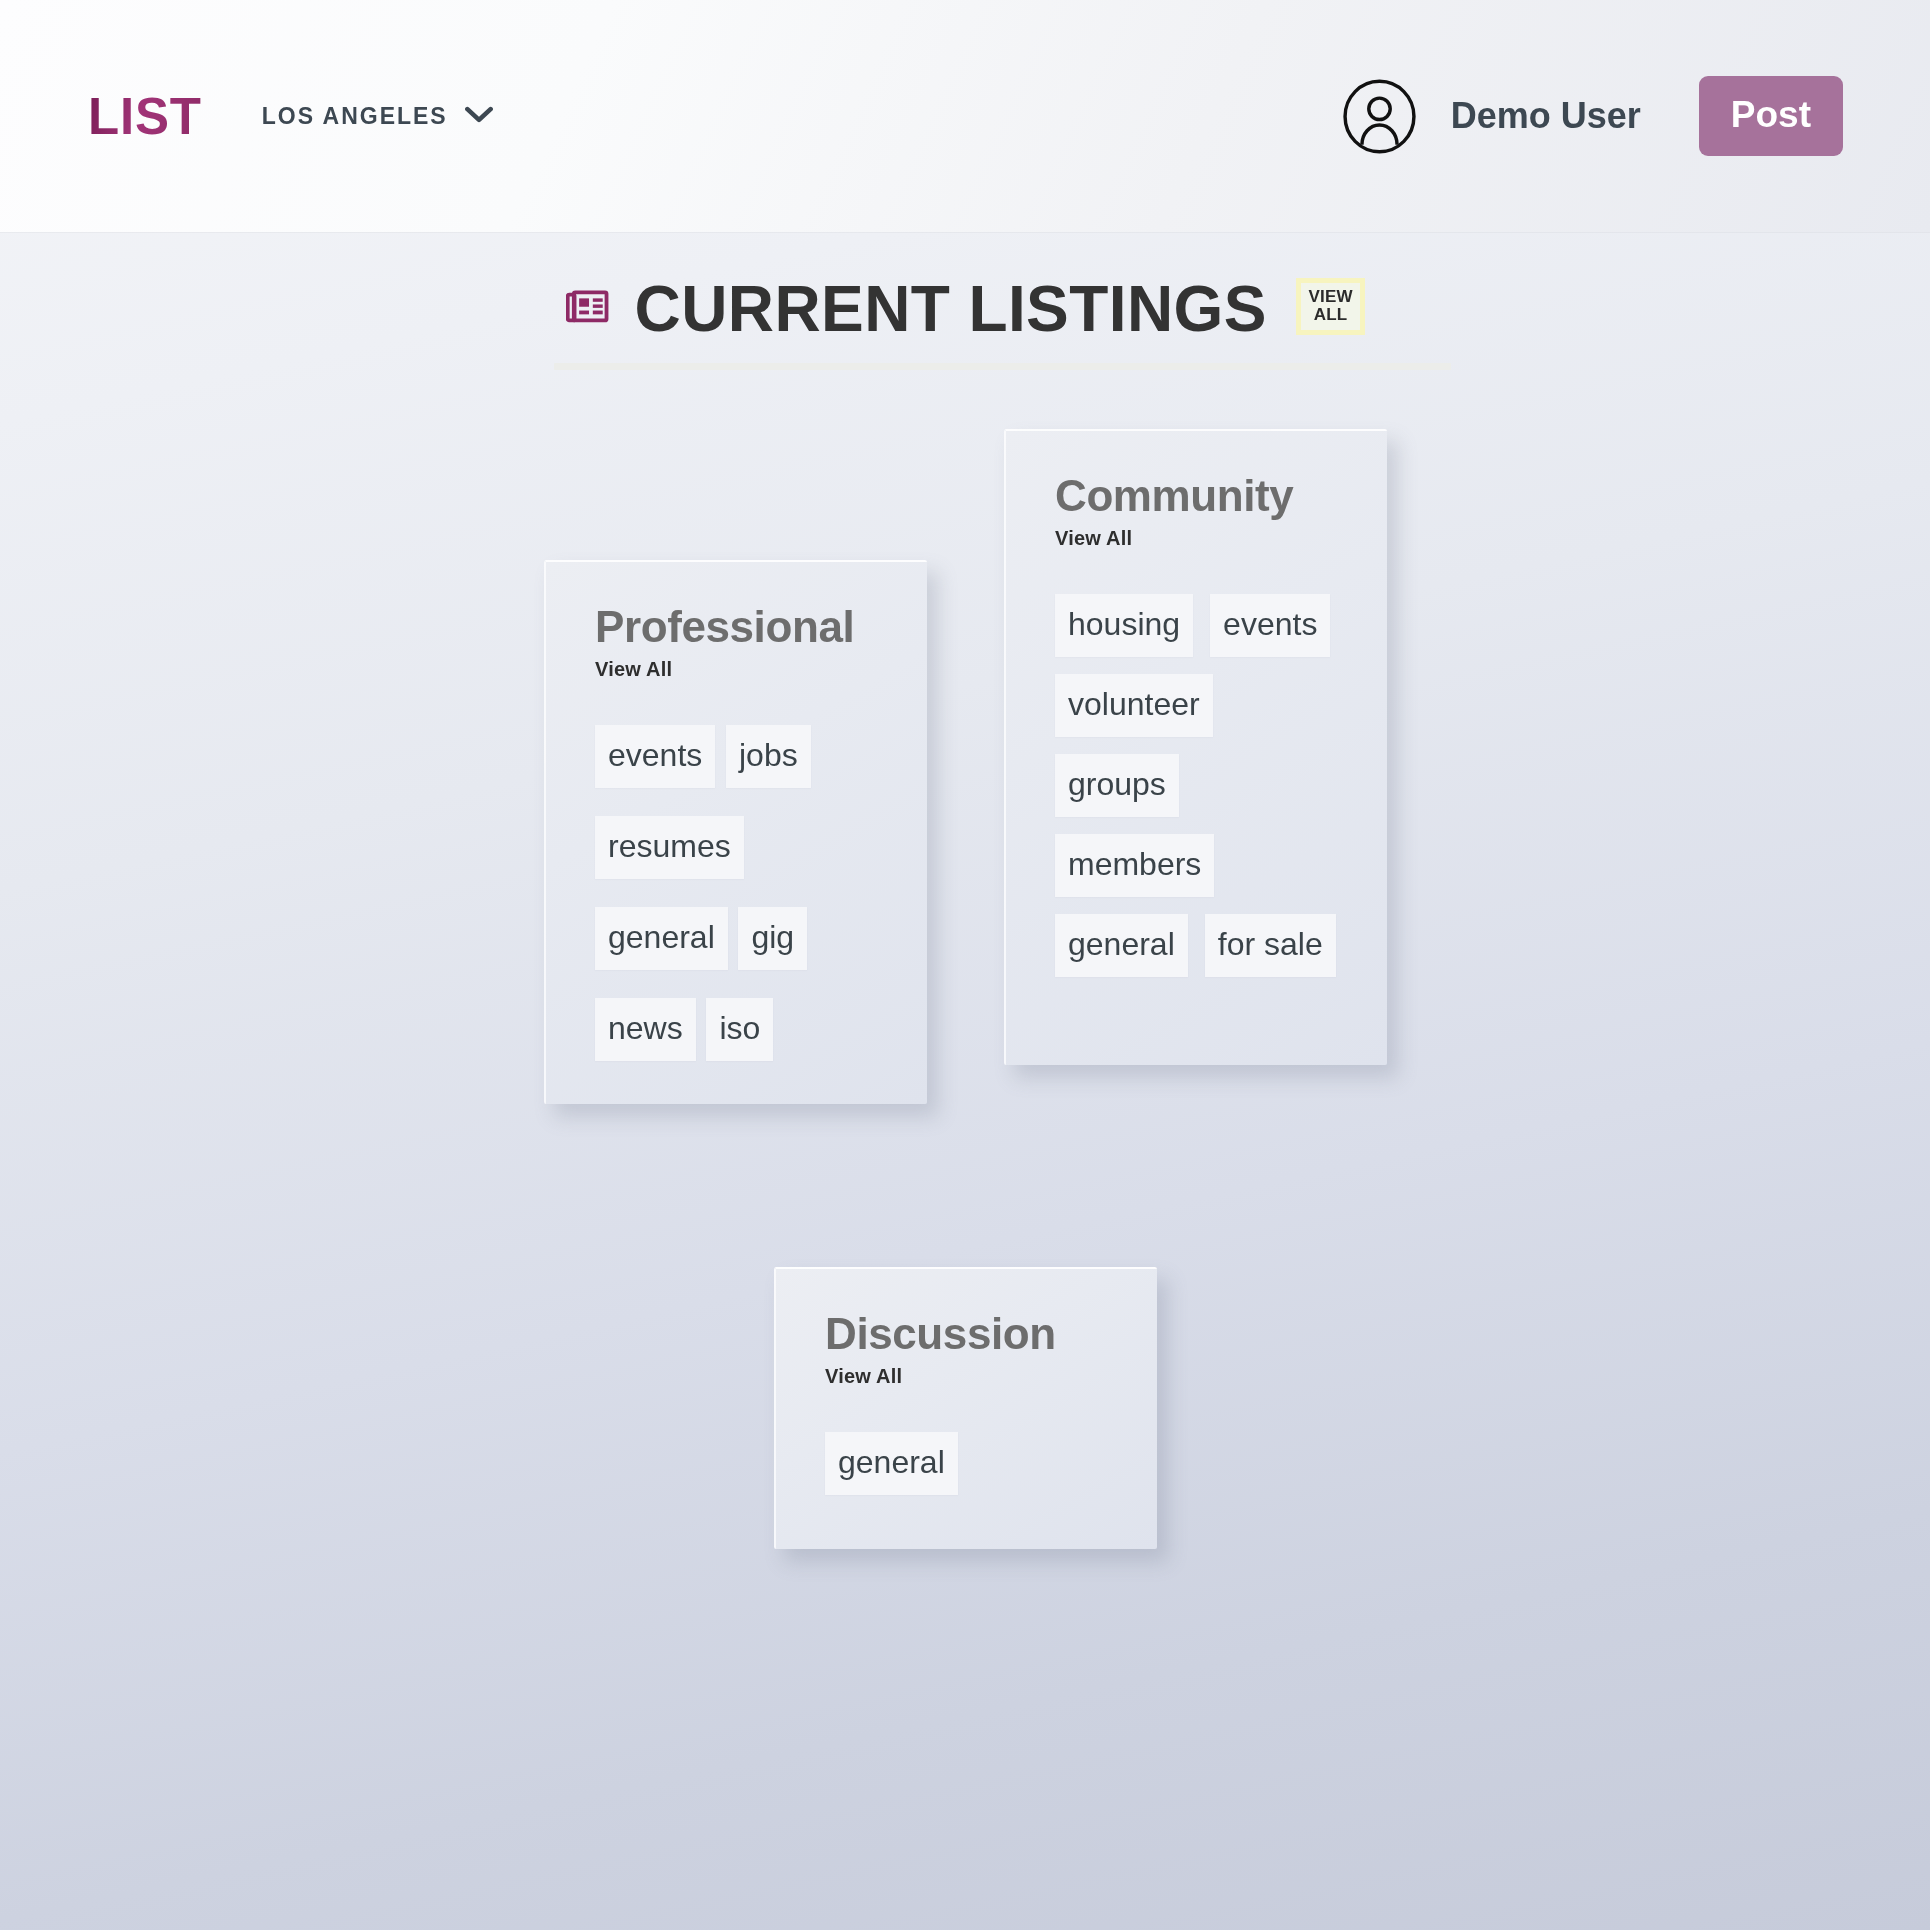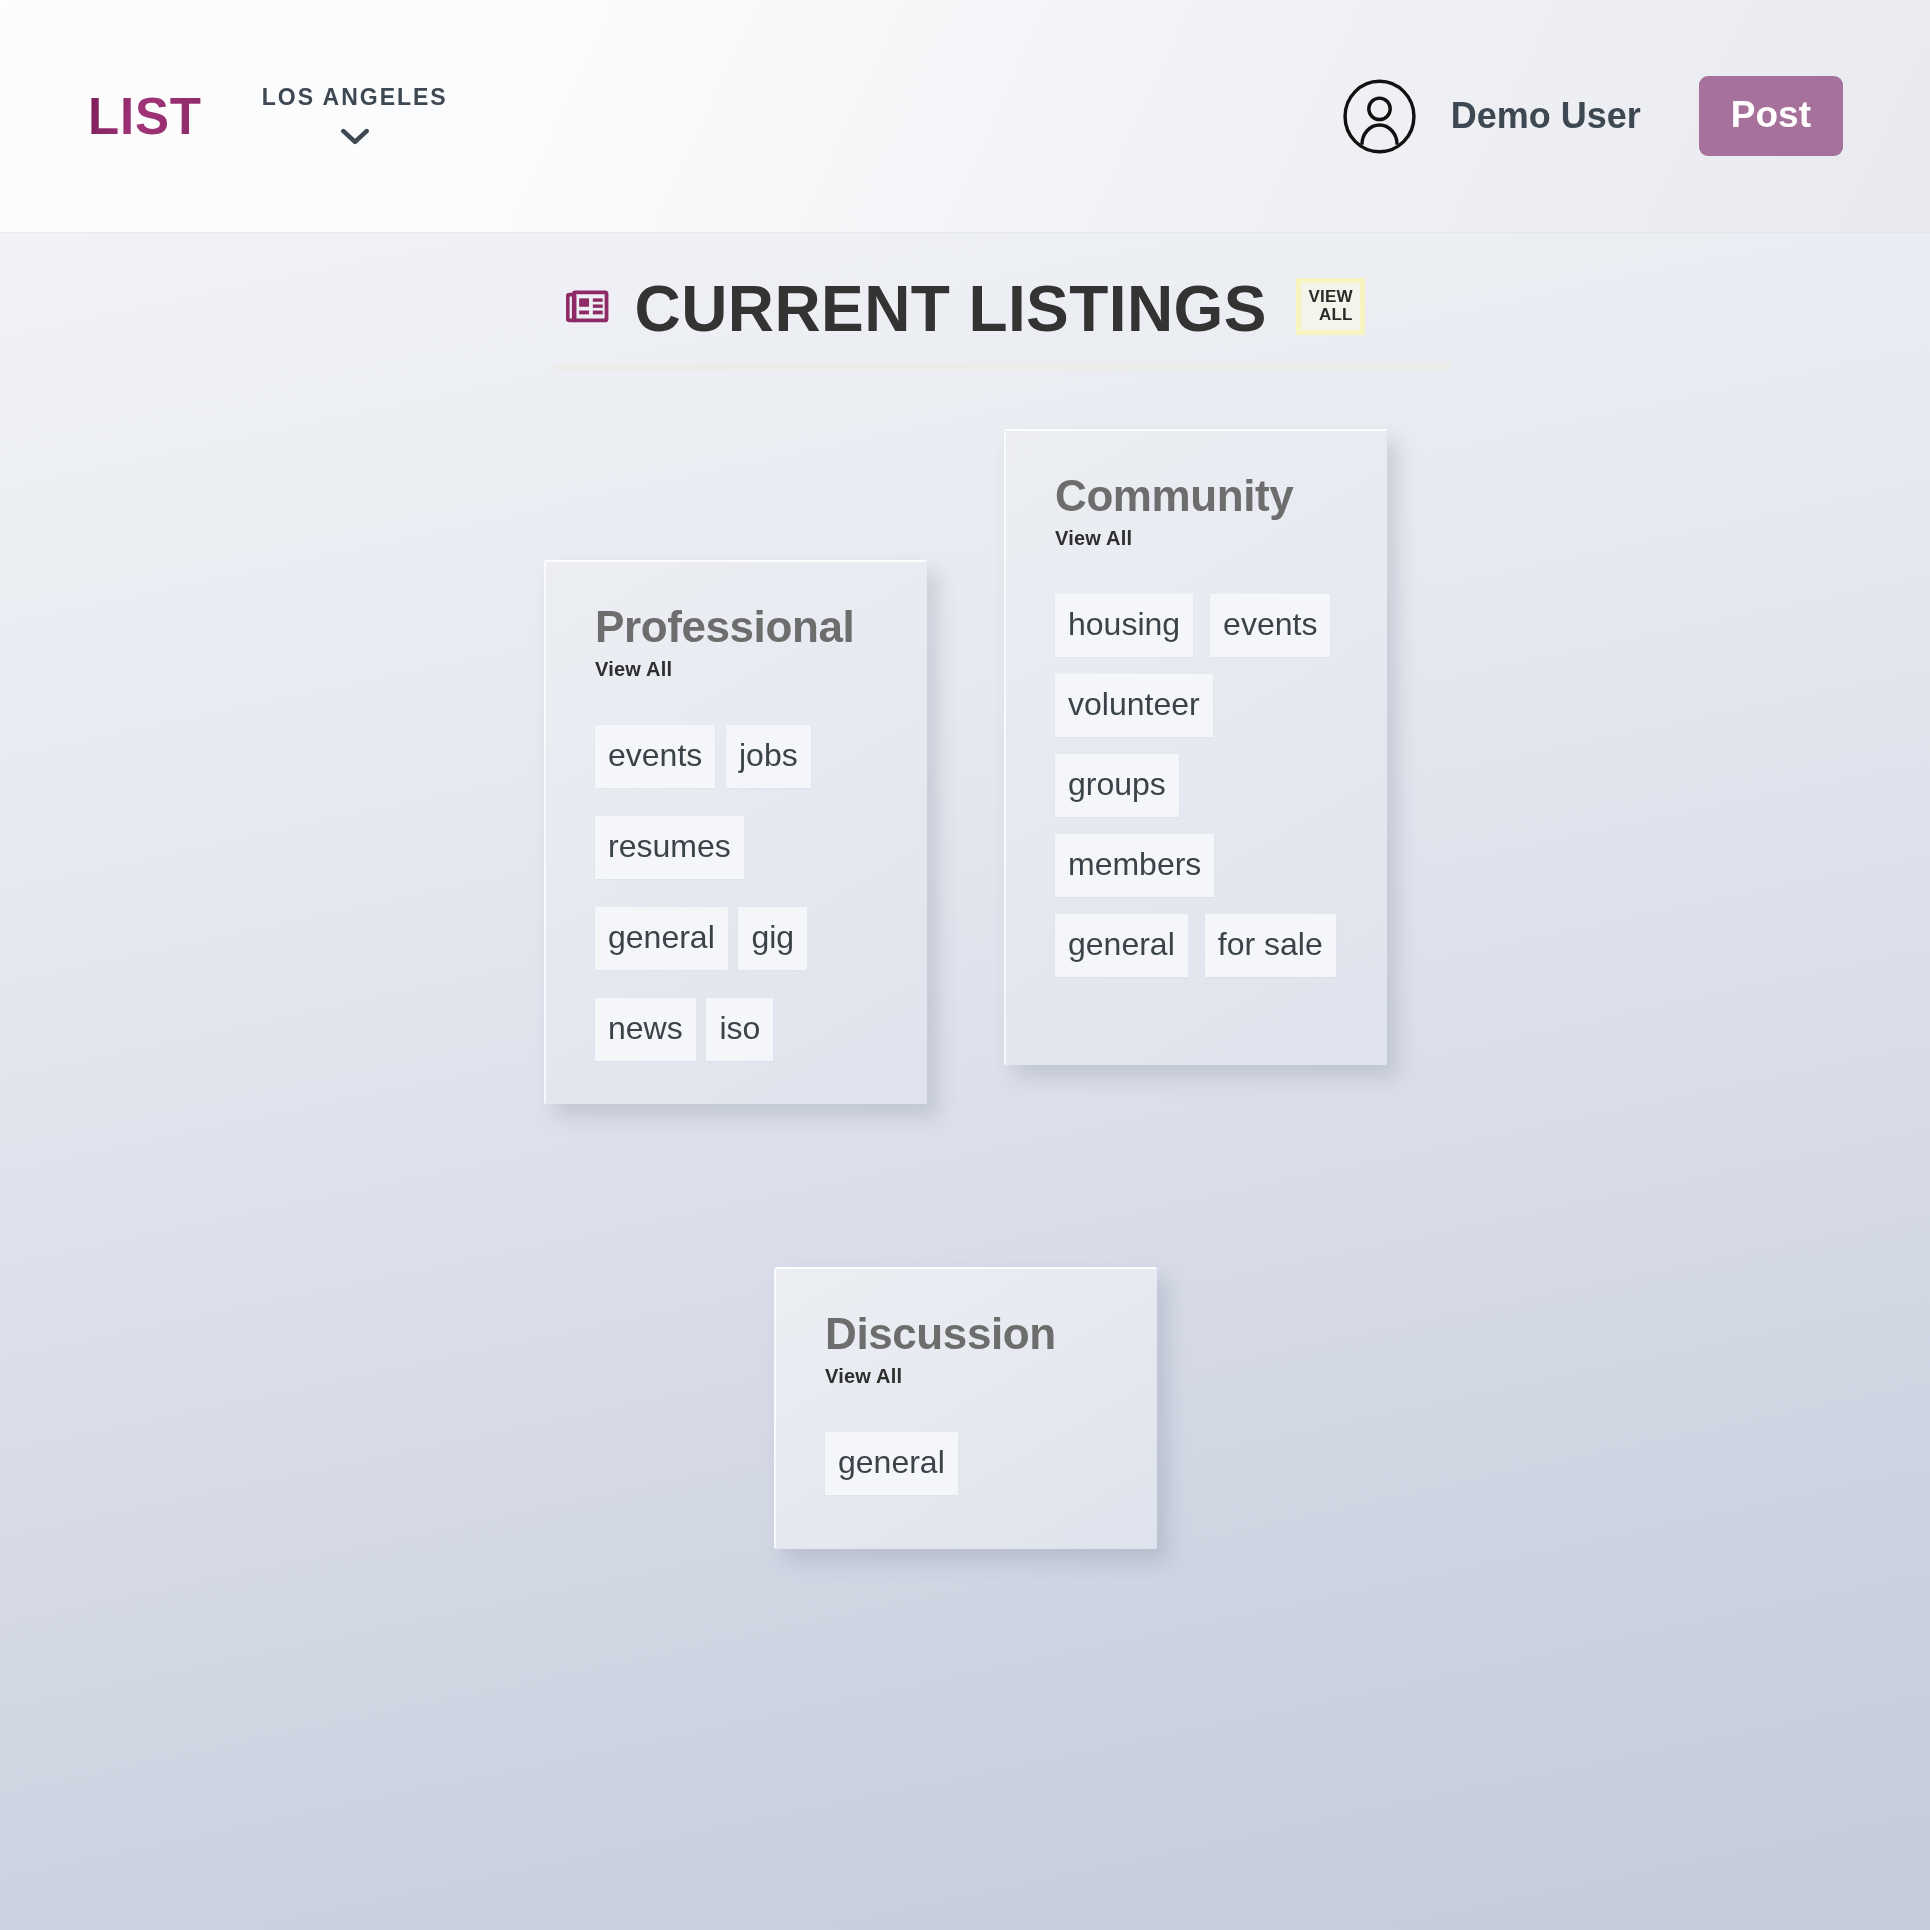--- a/index.html
+++ b/index.html
@@ -46,21 +46,20 @@
     line-height: 1;
     margin-right: 60px;
     user-select: none;
   }
 
   .city-select {
     display: flex;
     align-items: center;
     gap: 17px;
     cursor: pointer;
-    flex-direction: column;
   }
   .city-label {
     font-size: 23px;
     font-weight: 700;
     letter-spacing: 2px;
     color: #3d4852;
   }
   .chevron { display: block; }
 
   .header-right {
@@ -122,21 +121,21 @@
   .view-all-badge {
     margin-left: 29px;
     align-self: flex-start;
     margin-top: 6.1px;
     background: #f2f5ea;
     border: 5.4px solid #f7f4bf;
     color: #2b2b2b;
     font-size: 17px;
     font-weight: 700;
     line-height: 1.08;
-    text-align: right;
+    text-align: center;
     padding: 4.6px 7.7px 5.4px;
     letter-spacing: 0.2px;
     cursor: pointer;
   }
 
   .title-divider {
     position: absolute;
     left: 554px;
     top: 363px;
     width: 897px;

